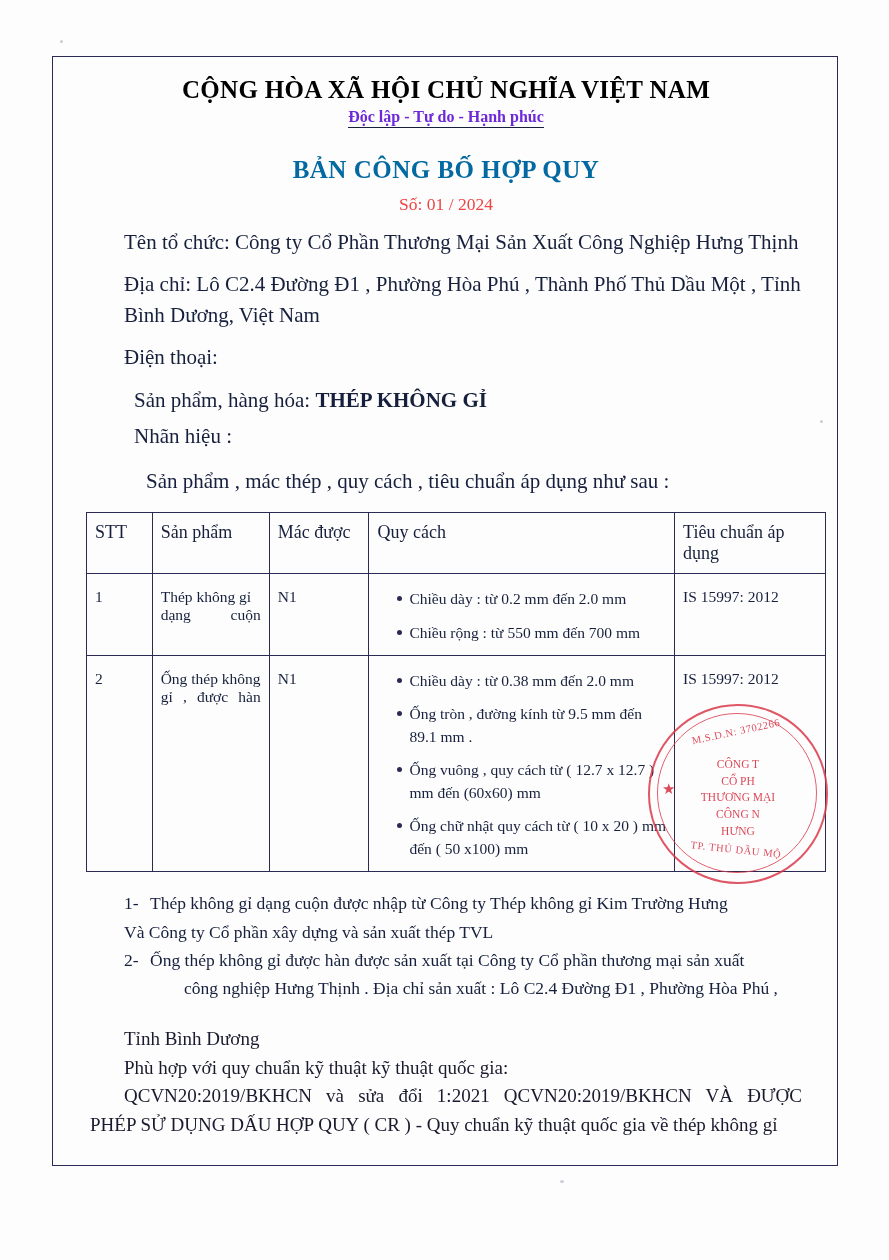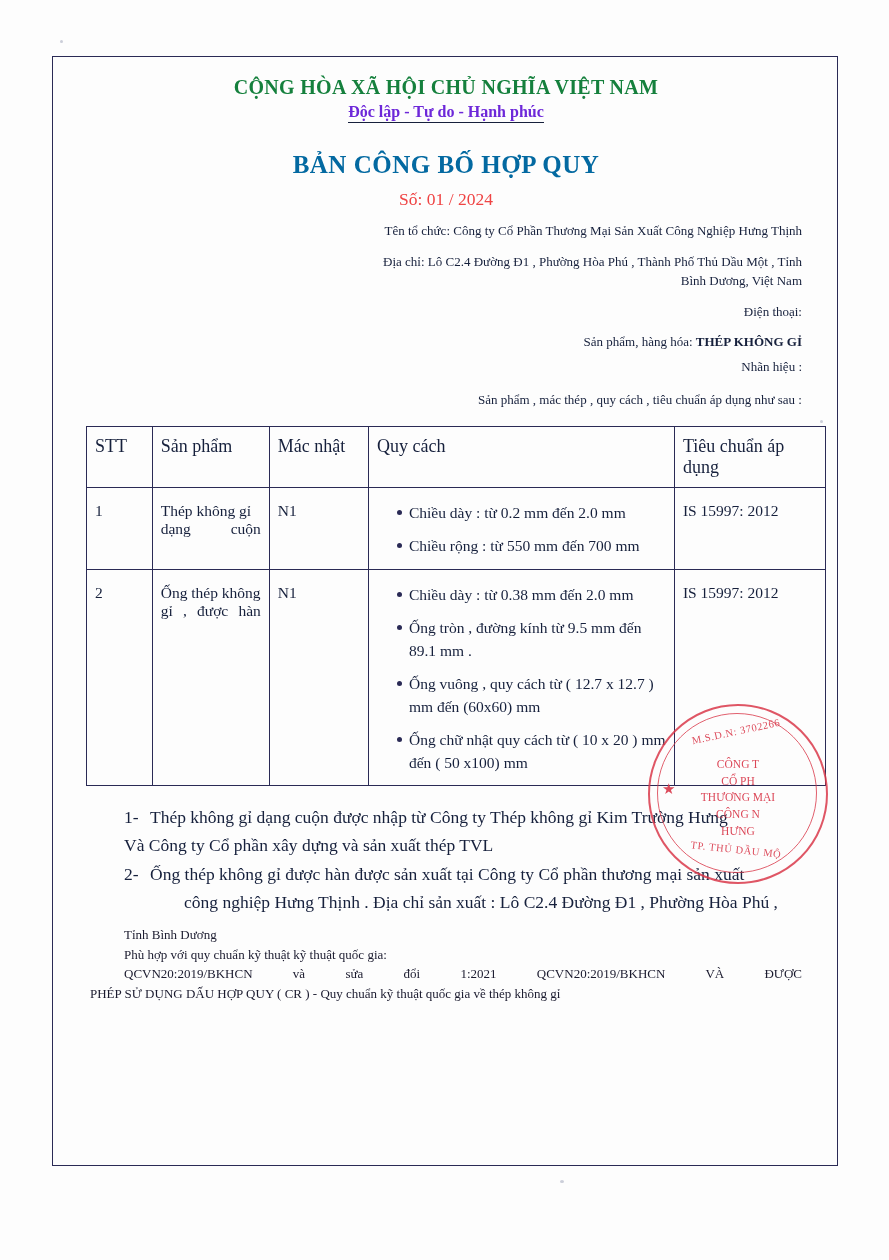--- a/index.html
+++ b/index.html
@@ -35,24 +35,24 @@
   .content {
     position: absolute;
     left: 72px;
     top: 64px;
     width: 748px;
     box-sizing: border-box;
     padding: 12px 18px 0 18px;
   }
   .center { text-align: center; }
   .national-title {
-    font-size: 20px;
+    font-size: 25px;
     font-weight: bold;
     letter-spacing: 0.3px;
-    color: #15803d;
+    color: #000000;
   }
   .national-sub {
     font-size: 16px;
     font-weight: bold;
     margin-top: 4px;
     display: inline-block;
     border-bottom: 1.4px solid #16203c;
     padding-bottom: 1px;
     color: #6d28d9;
   }
@@ -62,25 +62,24 @@
     margin-top: 28px;
     letter-spacing: 0.5px;
     color: #0369a1;
   }
   .doc-number {
     font-size: 17.5px;
     margin-top: 10px;
     color: #ef4444;
   }
   .field-line {
-    font-size: 13px;
+    font-size: 21px;
     margin-top: 12px;
     line-height: 1.45;
     color: #16203c;
-    text-align: right;
   }
   .indent-1 { padding-left: 34px; }
   .indent-2 { padding-left: 44px; }
   .indent-3 { padding-left: 56px; }
   .bold { font-weight: bold; }
 
   table.spec {
     border-collapse: collapse;
     width: 740px;
     margin-top: 16px;
@@ -139,21 +138,21 @@
   }
   .note-num {
     width: 26px;
     flex: 0 0 26px;
     padding-left: 34px;
     box-sizing: content-box;
   }
   .note-text { flex: 1; }
   .note-cont { padding-left: 34px; }
   .note-cont-deep { padding-left: 94px; }
-  .tail { margin-top: 10px; font-size: 13px; line-height: 1.5; }
+  .tail { margin-top: 24px; font-size: 19px; line-height: 1.5; }
   .tail-line { padding-left: 34px; }
   .tail-just {
     padding-left: 34px;
     text-align: justify;
     text-align-last: justify;
   }
   .tail-full { text-align: justify; }
 
   
   .stamp {
@@ -243,21 +242,21 @@
       <span class="bold">THÉP KHÔNG GỈ</span>
     </div>
     <div class="field-line indent-2" style="margin-top:6px">Nhãn hiệu :</div>
     <div class="field-line indent-3" style="margin-top:14px">Sản phẩm , mác thép , quy cách , tiêu chuẩn áp dụng như sau :</div>
 
     <table class="spec">
       <thead>
         <tr>
           <th class="col-stt">STT</th>
           <th class="col-prod">Sản phẩm</th>
-          <th class="col-mac">Mác nhật</th>
+          <th class="col-mac">Mác được</th>
           <th class="col-quy">Quy cách</th>
           <th class="col-std">Tiêu chuẩn áp dụng</th>
         </tr>
       </thead>
       <tbody>
         <tr>
           <td class="col-stt center-cell" style="padding-top:14px">1</td>
           <td class="col-prod just" style="padding-top:14px">Thép không gỉ dạng cuộn</td>
           <td class="col-mac center-cell" style="padding-top:14px">N1</td>
           <td class="col-quy" style="padding-top:14px">

